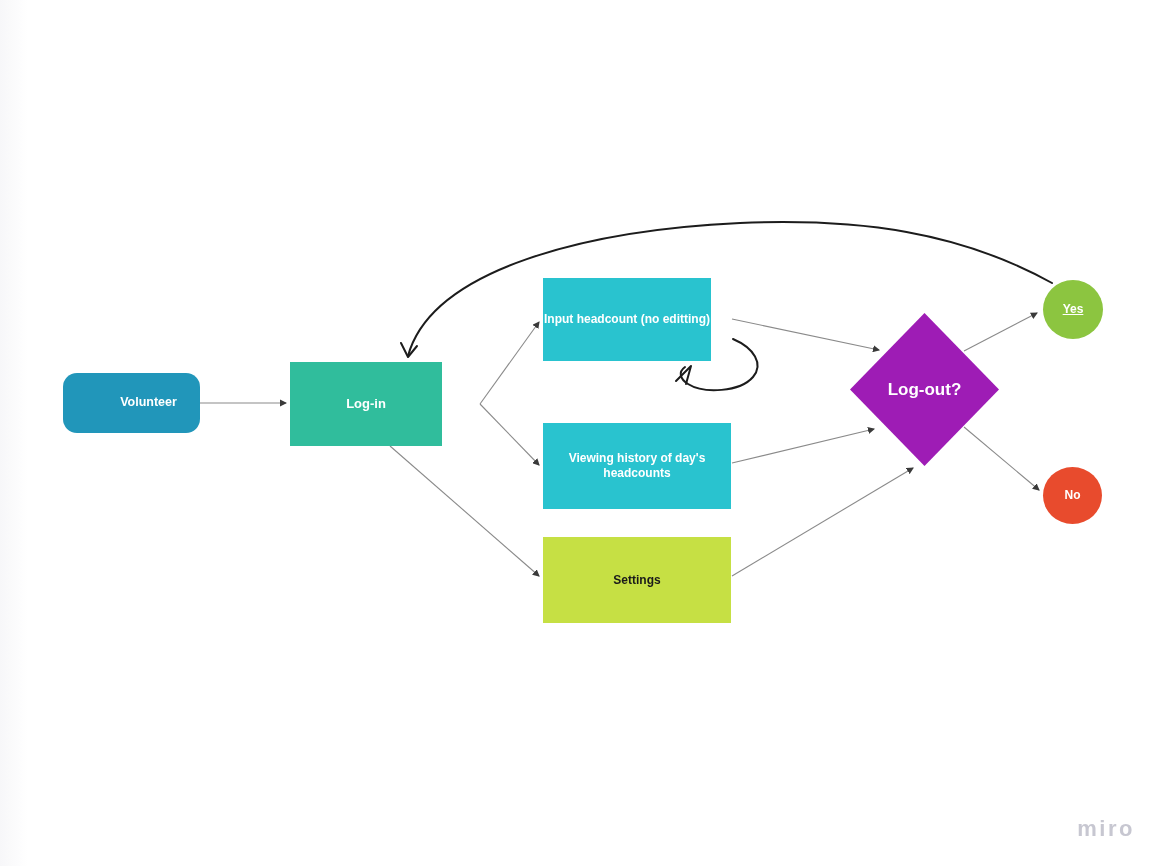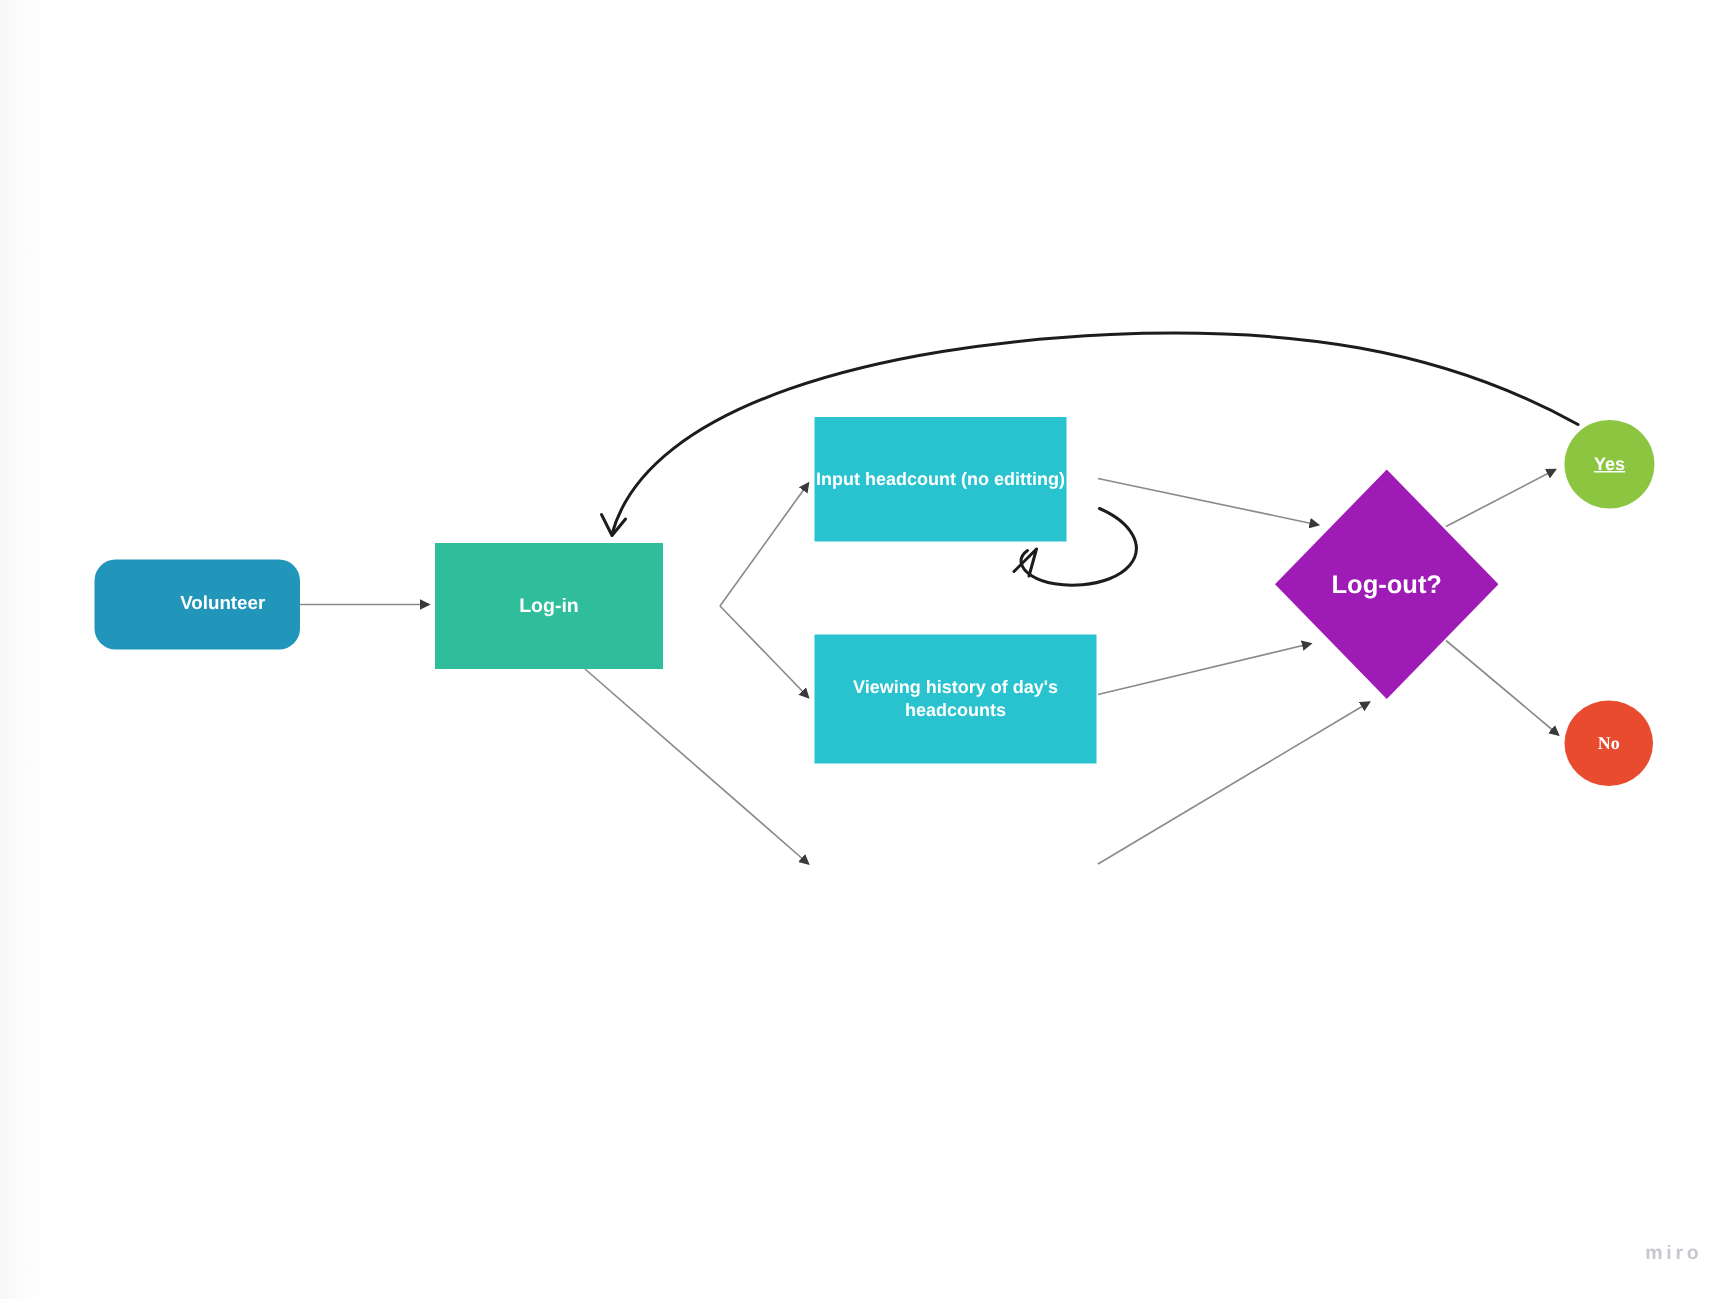--- a/index.html
+++ b/index.html
@@ -31,24 +31,24 @@
   #node-input       { left: 543px; top: 278px; width: 168px; height: 83px; font-size: 12px; white-space: nowrap; }
   #node-viewing     { left: 543px; top: 423px; width: 188px; height: 86px; font-size: 12px; padding: 0 12px; }
   #node-settings    { left: 543px; top: 537px; width: 188px; height: 86px; font-size: 12px; }
   #node-logout      { left: 850px; top: 313px; width: 149px; height: 153px; background: transparent !important; }
   .diamond-fill {
     position: absolute; left: 0; top: 0; right: 0; bottom: 0;
     clip-path: polygon(50% 0%, 100% 50%, 50% 100%, 0% 50%);
   }
   #node-logout .node-label { position: relative; font-size: 17px; }
   #node-yes { left: 1043px; top: 280px; width: 60px; height: 59px; border-radius: 50%; font-size: 12px; }
-  #node-no  { left: 1043px; top: 467px; width: 59px; height: 57px; border-radius: 50%; font-size: 12px; font-family: Liberation Serif, serif; }
+  #node-no  { left: 1043px; top: 467px; width: 59px; height: 57px; border-radius: 50%; font-size: 12px; }
   #watermark {
     position: absolute; right: 19px; bottom: 24px;
-    font-size: 13px; font-weight: 600; letter-spacing: 2.5px;
+    font-size: 22px; font-weight: 600; letter-spacing: 2.5px;
     color: #c7c7d1;
     user-select: none;
     text-align: center;
   }
 </style>
 </head>
 <body>
 
 <div id="canvas">
 
@@ -91,20 +91,23 @@
   </div>
 
   <div class="node" id="node-input" style="background: rgb(41, 195, 207); color: rgb(255, 255, 255);">
     <span class="node-label">Input headcount (no editting)</span>
   </div>
 
   <div class="node" id="node-viewing" style="background: rgb(41, 195, 207); color: rgb(255, 255, 255);">
     <span class="node-label">Viewing history of day's headcounts</span>
   </div>
 
+  <div class="node" id="node-settings" style="background: rgb(198, 224, 68); color: rgb(26, 26, 26);">
+    <span class="node-label">Settings</span>
+  </div>
 
   <div class="node" id="node-logout" style="color: rgb(255, 255, 255);">
     <div class="diamond-fill" style="background: rgb(158, 28, 181);"></div>
     <span class="node-label">Log-out?</span>
   </div>
 
   <div class="node" id="node-yes" style="background: rgb(140, 197, 64); color: rgb(255, 255, 255); text-decoration: underline;">
     <span class="node-label">Yes</span>
   </div>
 

